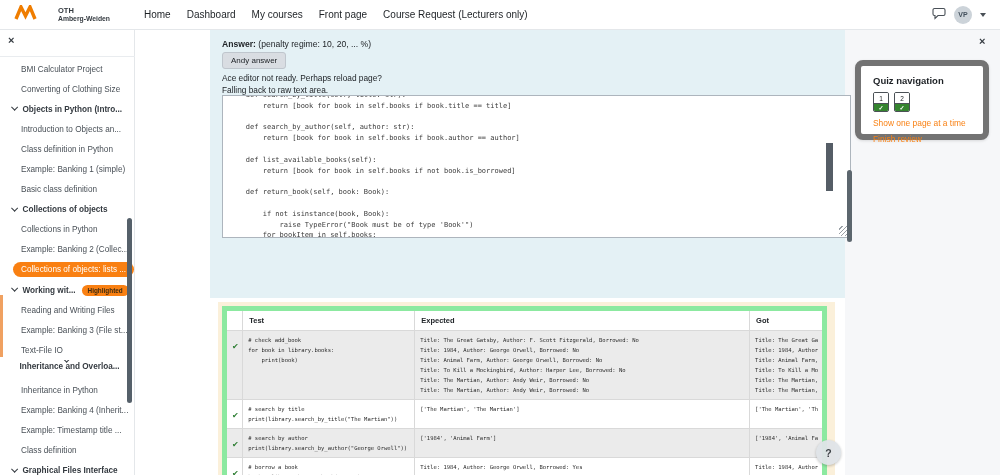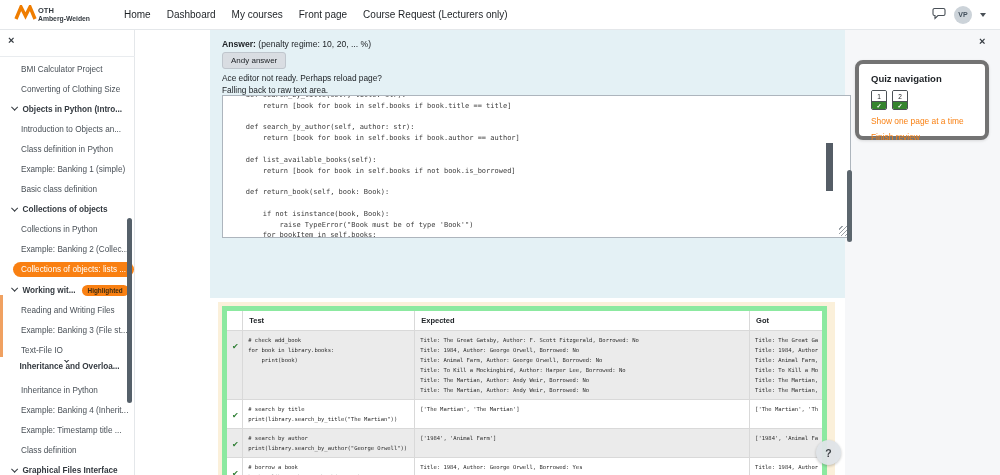--- a/index.html
+++ b/index.html
@@ -1,21 +1,21 @@
 <!DOCTYPE html>
 <html><head>
 <meta charset="utf-8">
 <style>
   * { margin:0; padding:0; box-sizing:border-box; }
   html,body { width:1000px; height:475px; overflow:hidden; font-family:"Liberation Sans", sans-serif; background:#fff; }
   .page { position:relative; width:1000px; height:475px; overflow:hidden; background:#fff; }
 
   
   .navbar { position:absolute; left:0; top:0; width:1000px; height:30px; background:#fff; border-bottom:1px solid #e4e7ea; display:flex; align-items:center; z-index:30; }
-  .brand { display:flex; align-items:center; gap:0; padding-left:14px; cursor:pointer; }
+  .brand { display:flex; align-items:center; gap:20px; padding-left:14px; cursor:pointer; }
   .brand-text { line-height:1.05; }
   .brand-l1 { font-size:7.5px; font-weight:bold; color:#343a40; }
   .brand-l2 { font-size:6.8px; font-weight:bold; color:#343a40; }
   .nav-links { display:flex; gap:16px; margin-left:34px; }
   .nav-link { font-size:10px; color:#1d2125; cursor:pointer; white-space:nowrap; }
   .nav-right { margin-left:auto; display:flex; align-items:center; gap:8px; padding-right:14px; }
   .avatar { width:18px; height:18px; border-radius:50%; background:#ccd3d9; color:#43505c; font-size:7px; font-weight:bold; display:flex; align-items:center; justify-content:center; cursor:pointer; }
   .caret { width:0; height:0; border-left:3.5px solid transparent; border-right:3.5px solid transparent; border-top:4px solid #495057; cursor:pointer; }
 
   
@@ -54,21 +54,21 @@
   .results { position:absolute; left:4px; top:4px; border-collapse:collapse; background:#fff; border:5px solid #8ce9a0; table-layout:fixed; width:605px; }
   .results col.c-chk { width:18px; } .results col.c-test { width:170px; } .results col.c-exp { width:331px; } .results col.c-got { width:74px; }
   .results th { font-size:7.5px; font-weight:bold; color:#212529; text-align:left; padding:5px 6px; height:19px; border:1px solid #d9d9d9; background:#fff; }
   .results td { vertical-align:top; padding:4px 5px; border:1px solid #d9d9d9; overflow:hidden; }
   .results tr.alt td { background:#ebebeb; }
   .mono { font-family:"DejaVu Sans Mono", monospace; font-size:5.5px; line-height:10px; color:#2b2b2b; white-space:pre; }
   .chk { font-size:8px; color:#2c7d32; line-height:9px; }
 
   
   .drawer-close { position:absolute; left:979px; top:36px; font-size:11px; font-weight:bold; color:#343a40; cursor:pointer; z-index:6; line-height:11px; }
-  .quiznav { position:absolute; left:855px; top:60px; width:134px; height:80px; background:#fff; border:4px solid #737373; border-radius:8px; box-shadow:0 1px 3px rgba(0,0,0,0.12); z-index:6; padding:9px 12px; }
+  .quiznav { position:absolute; left:855px; top:60px; width:134px; height:80px; background:#fff; border:6px solid #737373; border-radius:8px; box-shadow:0 1px 3px rgba(0,0,0,0.12); z-index:6; padding:9px 12px; }
   .qn-title { font-size:9.5px; font-weight:bold; color:#1d2125; }
   .qn-btns { display:flex; gap:5px; margin-top:6px; }
   .qbtn { width:16px; height:20px; border:1px solid #4b5156; border-radius:2px; overflow:hidden; cursor:pointer; background:#fff; }
   .qb-top { height:11px; font-size:6.5px; color:#212529; text-align:center; line-height:11px; background:#fff; border-bottom:1px solid #4b5156; }
   .qb-bot { height:8px; background:#35842f; color:#fff; font-size:6px; text-align:center; line-height:8px; font-weight:bold; }
   .qn-link { font-size:8.4px; color:#f98012; margin-top:6px; cursor:pointer; }
 
   .help-fab { position:absolute; left:816px; top:440px; width:25px; height:25px; border-radius:50%; background:#e0e4e8; opacity:0.95; box-shadow:0 1px 3px rgba(0,0,0,0.25); color:#343a40; font-size:10.5px; font-weight:bold; display:flex; align-items:center; justify-content:center; z-index:7; cursor:pointer; }
 </style>
 </head>

